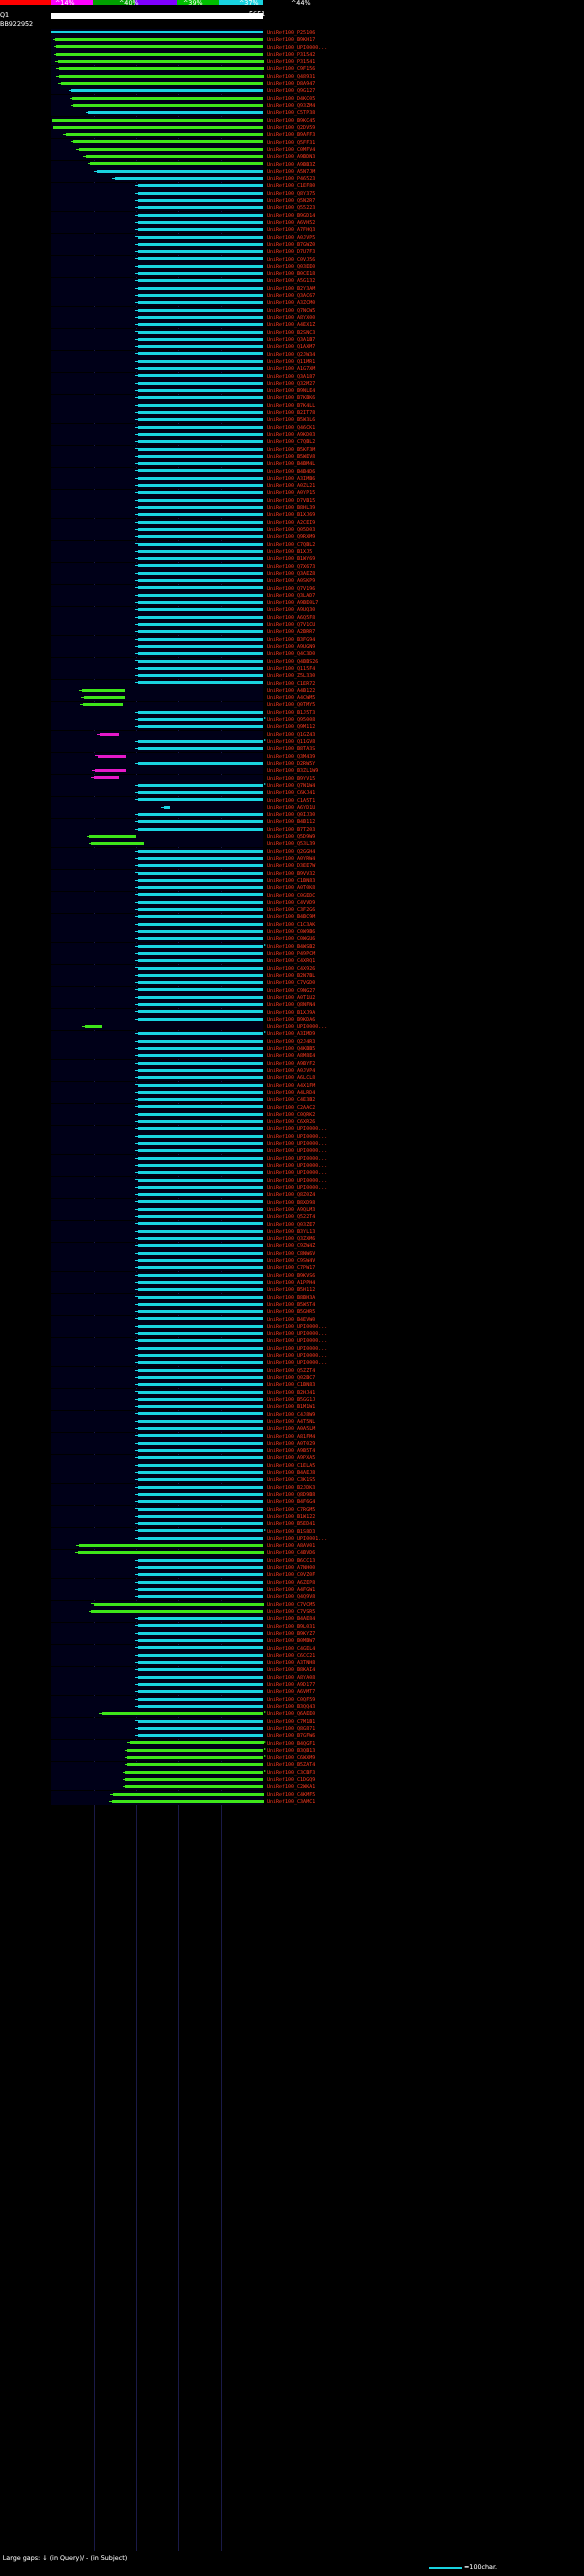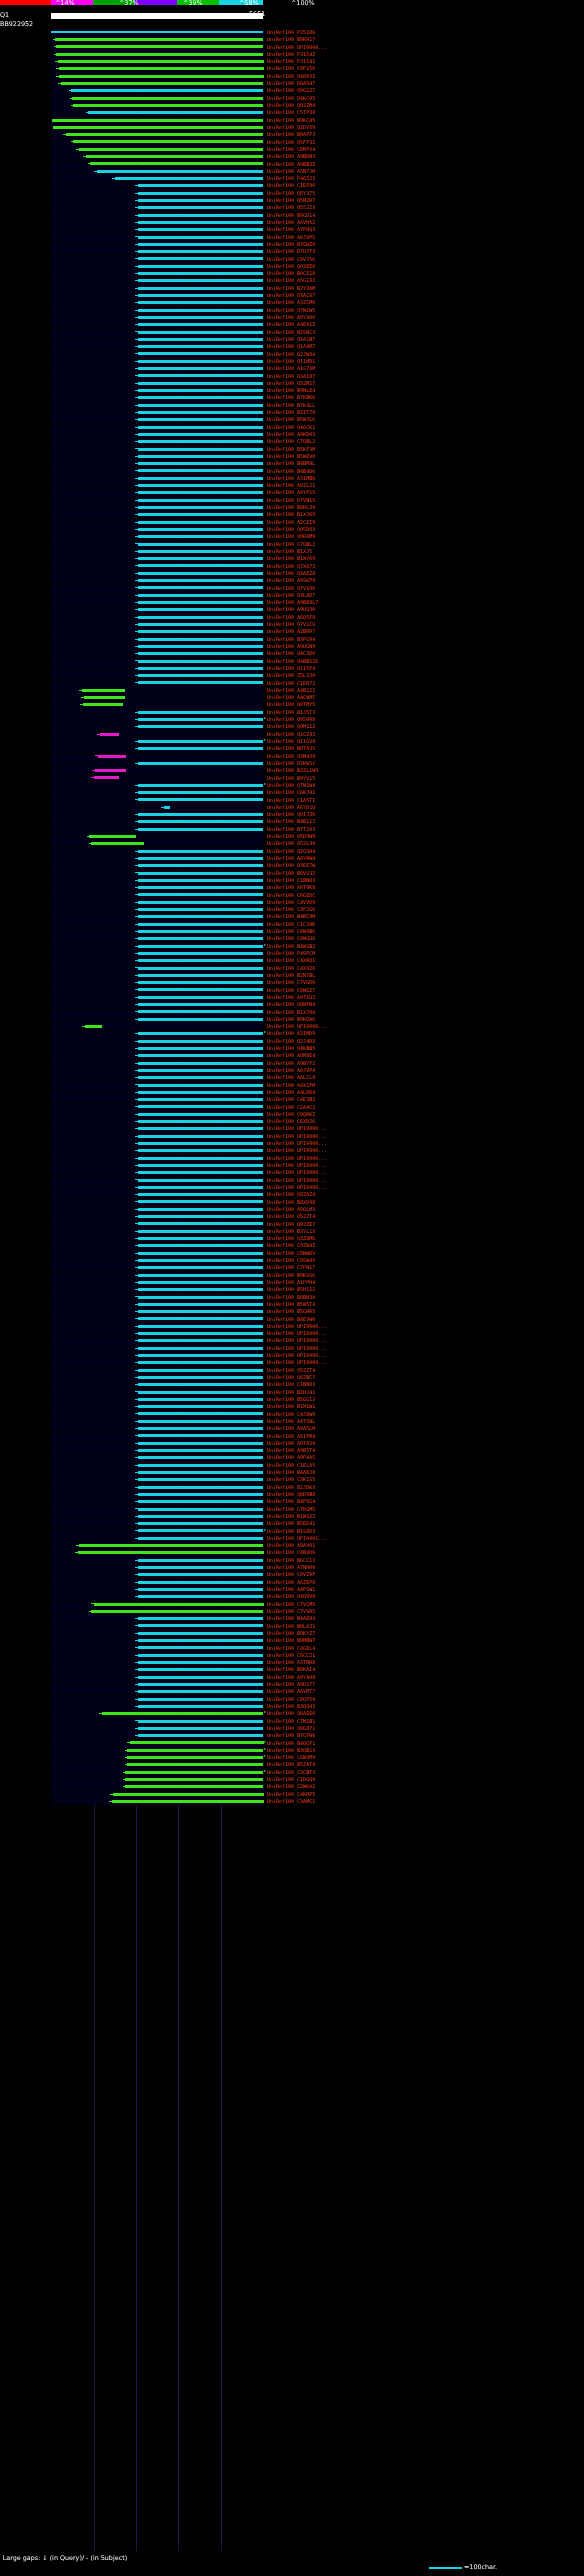--- a/index.html
+++ b/index.html
@@ -37,24 +37,24 @@
 <body>
 
 <div id="ruler">
     <div class="seg" style="left: 0px; width: 51px; background: rgb(255, 0, 0);"></div>
     <div class="seg" style="left: 51px; width: 42px; background: rgb(255, 0, 255);"></div>
     <div class="seg" style="left: 93px; width: 42px; background: rgb(0, 160, 0);"></div>
     <div class="seg" style="left: 135px; width: 42px; background: rgb(128, 0, 255);"></div>
     <div class="seg" style="left: 177px; width: 42px; background: rgb(0, 192, 0);"></div>
     <div class="seg" style="left: 219px; width: 44px; background: rgb(25, 211, 224);"></div>
     <div class="tick" style="left: 55px;">^14%</div>
-    <div class="tick" style="left: 119px;">^37%</div>
+    <div class="tick" style="left: 119px;">^40%</div>
     <div class="tick" style="left: 183px;">^39%</div>
-    <div class="tick" style="left: 239px;">^58%</div>
-    <div class="tick" style="left: 291px;">^100%</div>
+    <div class="tick" style="left: 239px;">^37%</div>
+    <div class="tick" style="left: 291px;">^44%</div>
   </div>
 <div id="qbar-wrap">
   <div id="qbar"></div>
 </div>
 <div id="qtag">BB922952</div>
 <div id="qlabel">Q1</div>
 <div id="qlen">5651</div>
 
 <div id="plot">
     <div class="vgrid" style="left: 94px;"></div>

